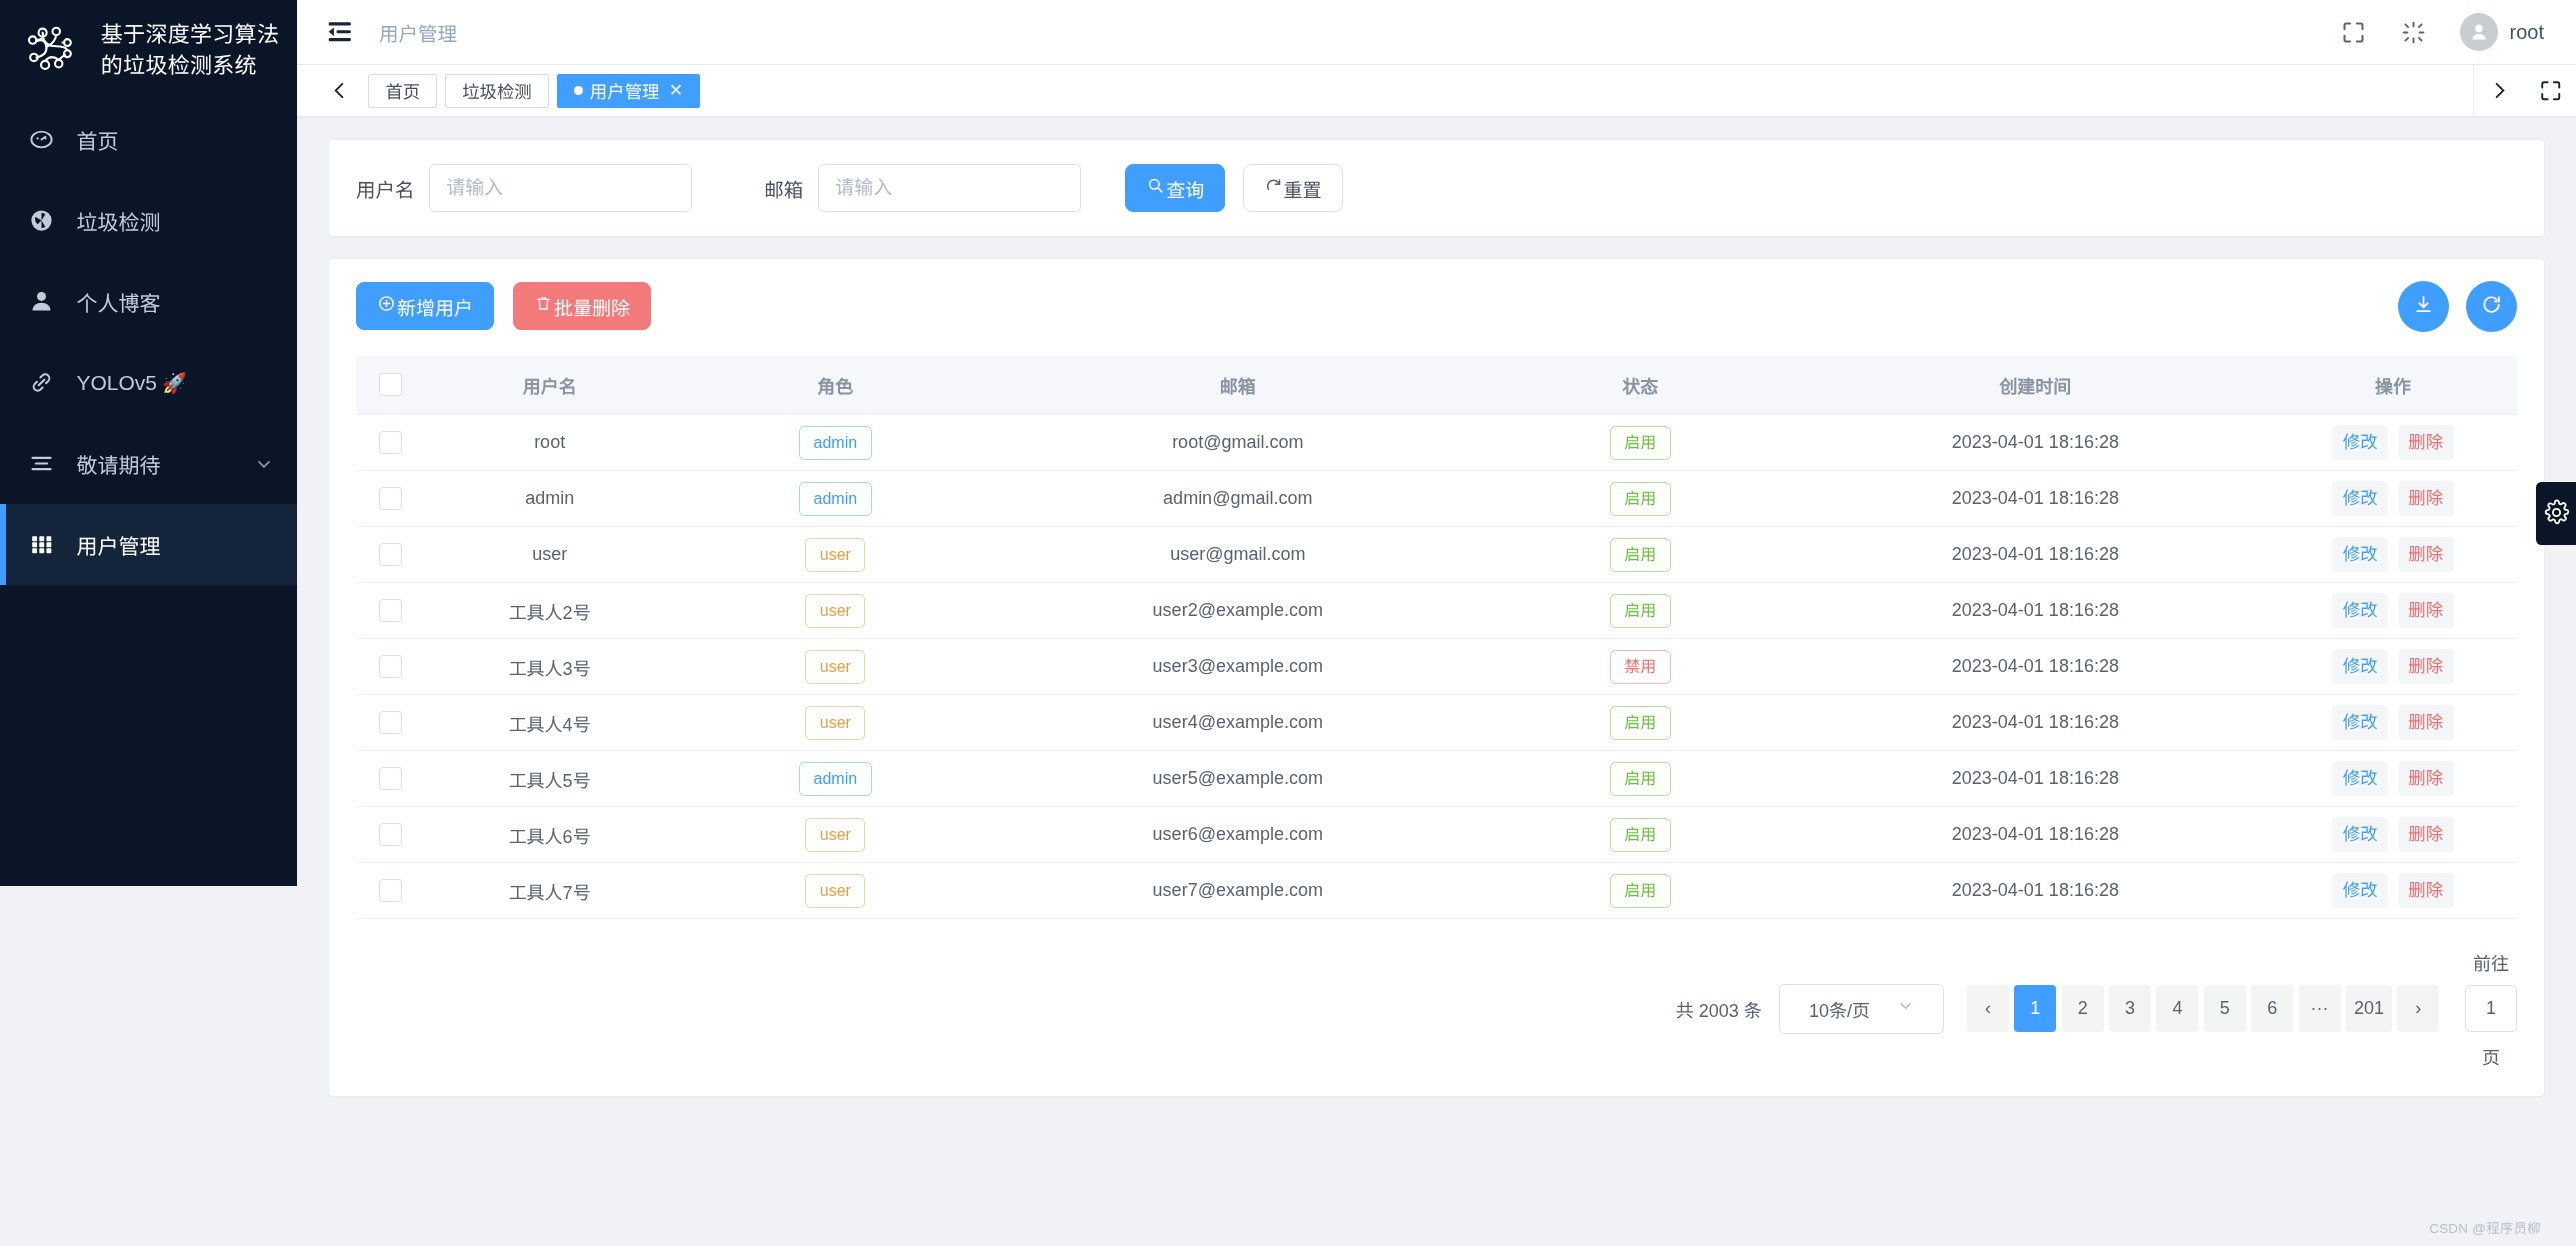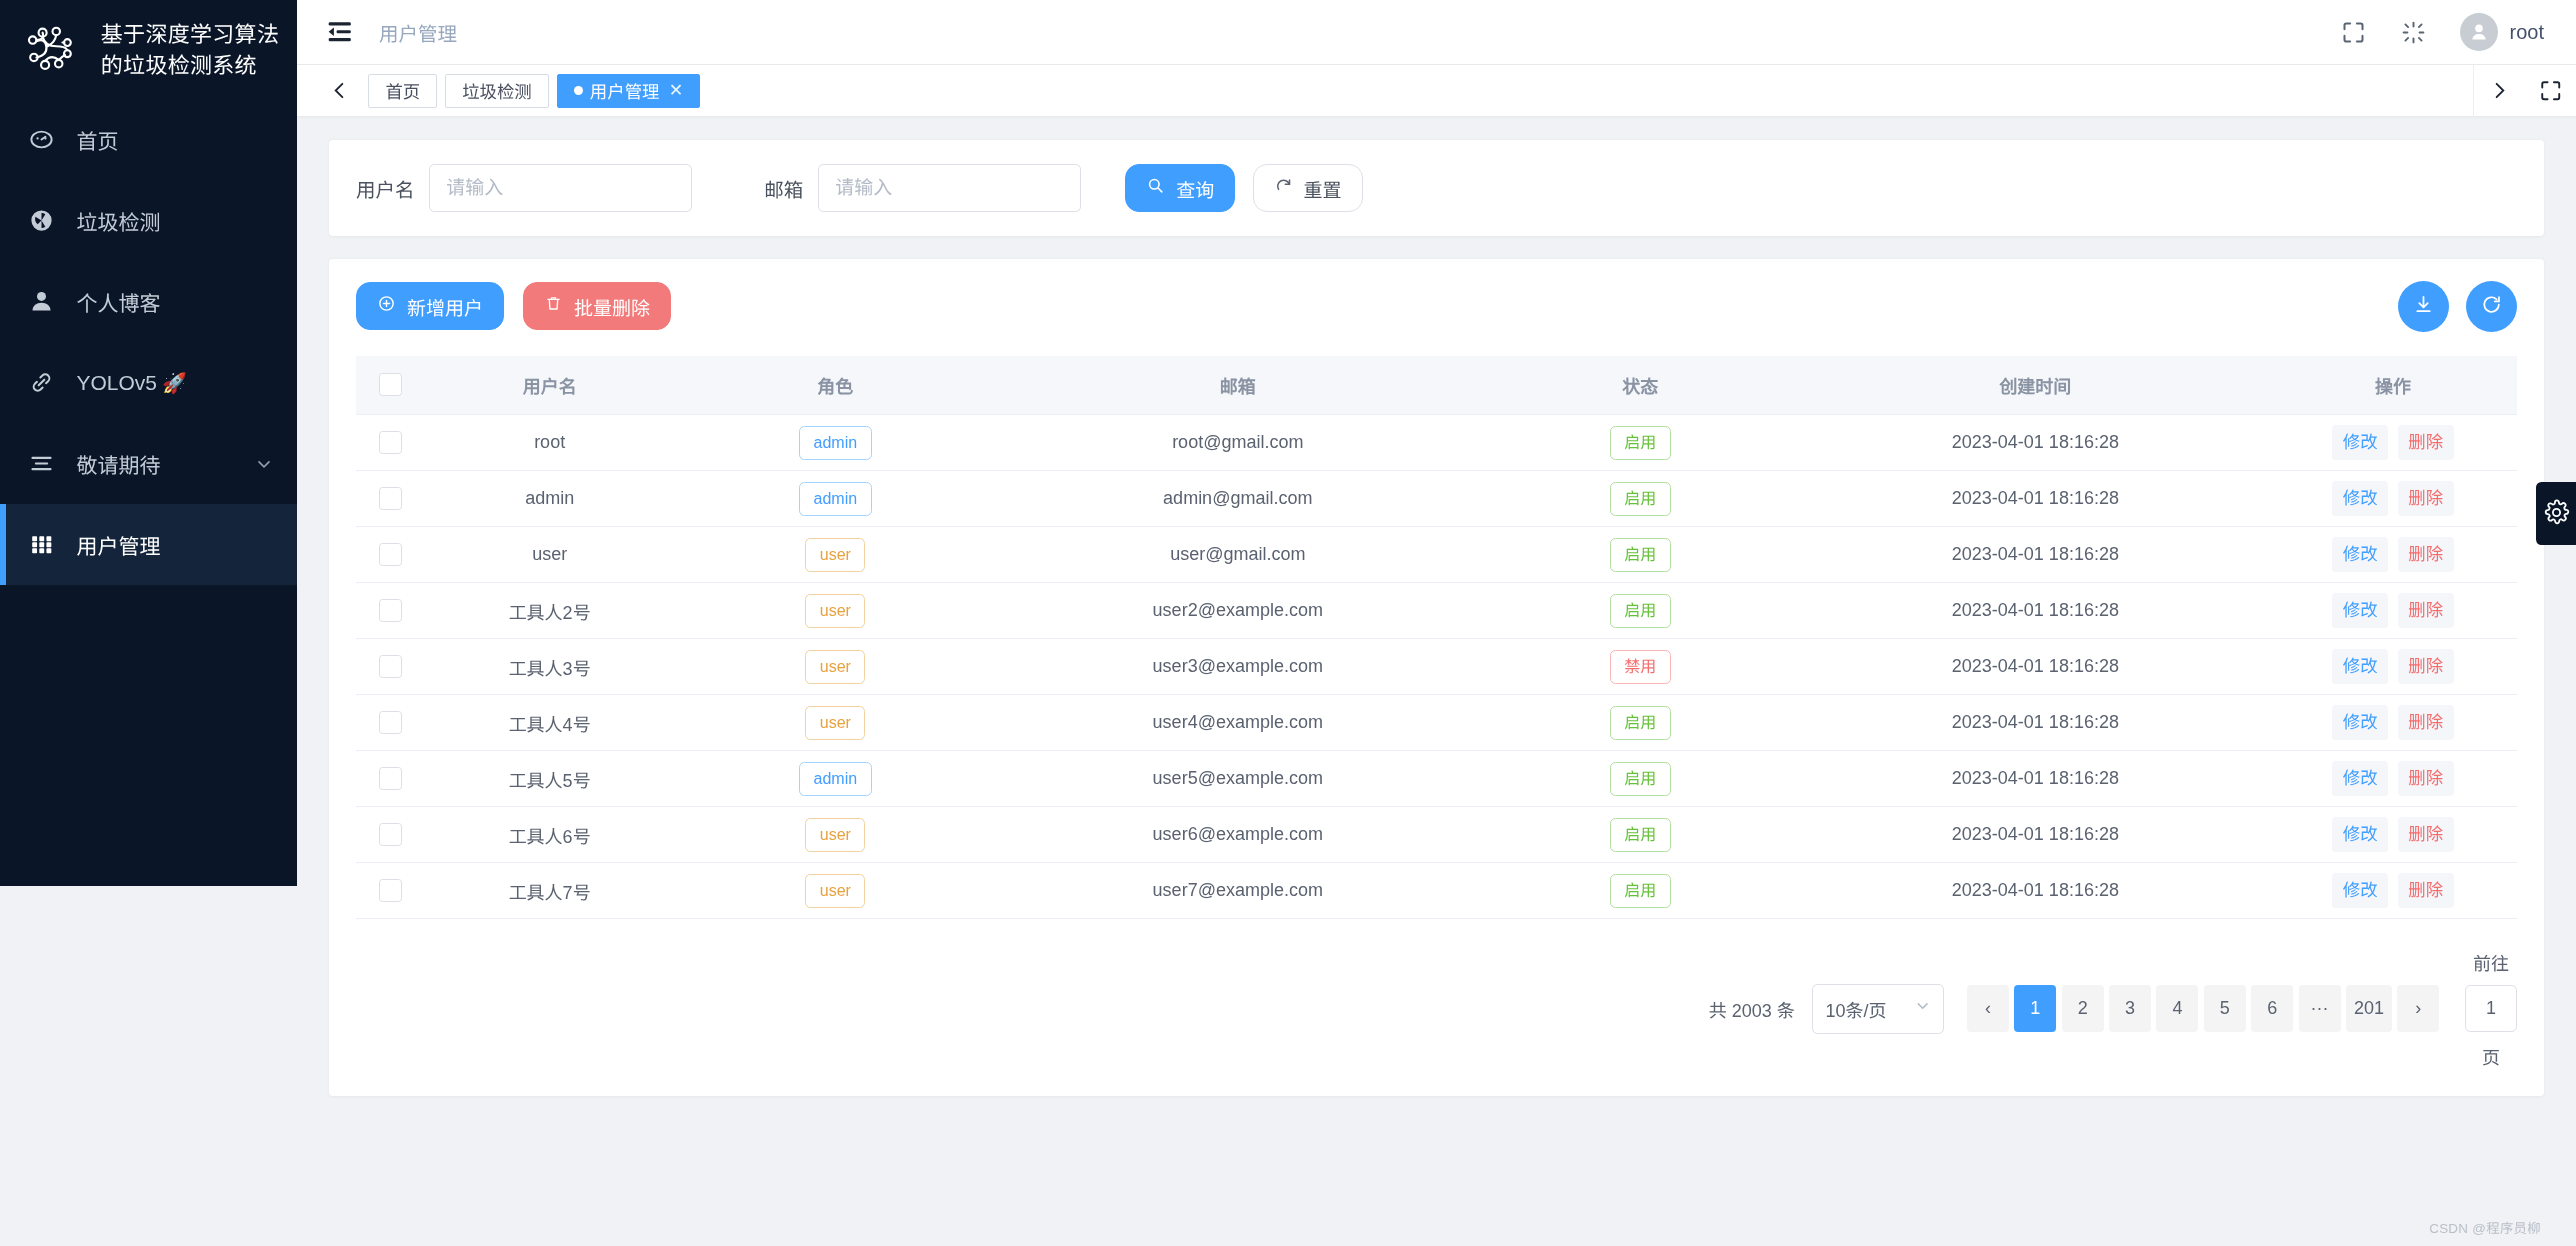--- a/index.html
+++ b/index.html
@@ -172,25 +172,25 @@
     font-size: 19px;
     color: #4a525f;
     font-family: inherit;
     outline: none;
     background: #fff;
   }
   .text-input::placeholder { color: #b4bbc6; }
   #email-item { margin-left: 72px; }
   .btn {
     height: 48px;
-    border-radius: 14px;
+    border-radius: 8px;
     border: 0.7px solid transparent;
     font-size: 19px;
     display: inline-flex; align-items: center; justify-content: center;
-    gap: 11px;
+    gap: 1px;
     padding: 0 20px;
     cursor: pointer;
     font-family: inherit;
     white-space: nowrap;
   }
   .btn-primary { background: #409eff; color: #fff; border-color: #409eff; }
   .btn-default  { background: #fff; color: #4a525f; border-color: #dcdfe6; }
   .btn-danger   { background: #f27a7a; color: #fff; border-color: #f27a7a; }
   #query-btn { margin-left: 44px; }
   #reset-btn { margin-left: 17.4px; }
@@ -271,21 +271,21 @@
 
   
   #pagination {
     display: flex; align-items: center; justify-content: flex-end;
     gap: 0;
     margin-top: 29.5px;
     font-size: 18px; color: #5a6270;
   }
   #total-text { margin-right: 17.4px; }
   #page-size-select {
-    width: 132px; height: 50px;
+    width: 165px; height: 50px;
     border: 0.7px solid #dcdfe6;
     border-radius: 5.4px;
     display: flex; align-items: center; justify-content: center;
     gap: 27px;
     cursor: pointer;
     background: #fff;
     margin-right: 20px;
   }
   .pager-btn {
     min-width: 42px; height: 47px;

